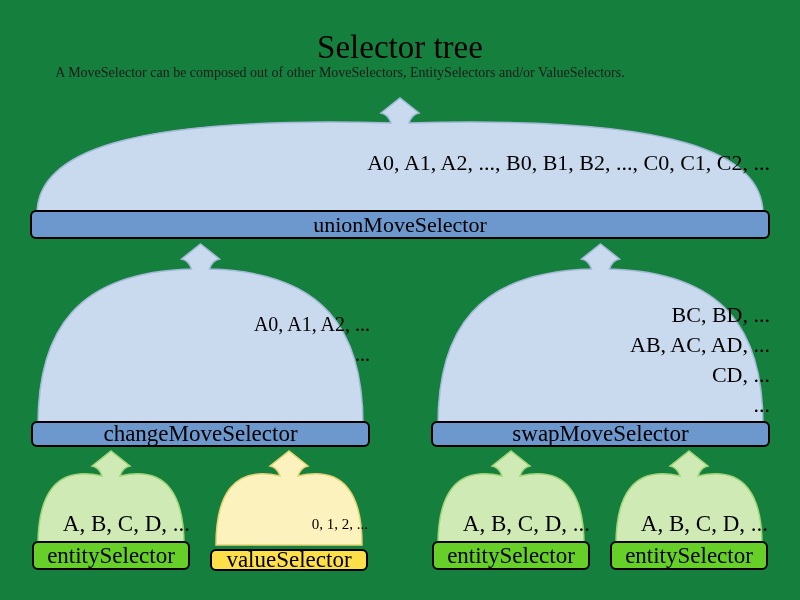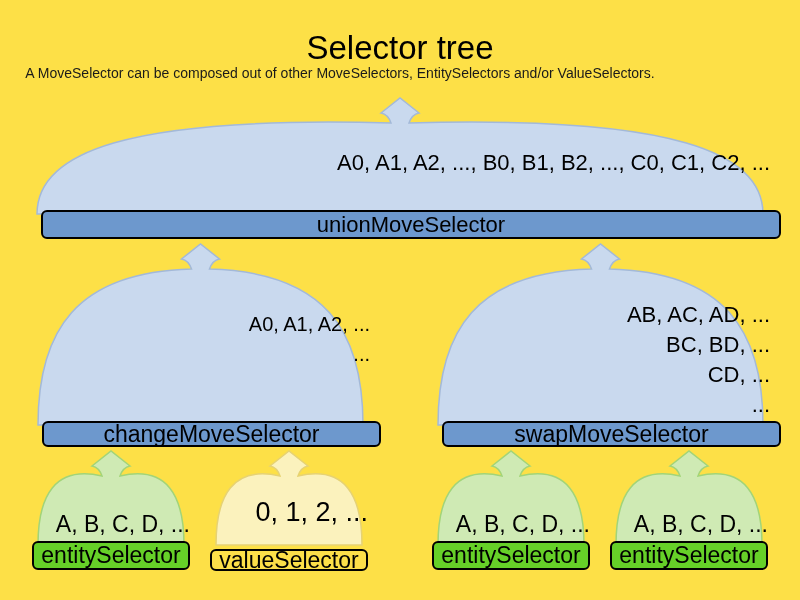--- a/index.html
+++ b/index.html
@@ -1,19 +1,19 @@
 <!DOCTYPE html>
 <html><head>
 <meta charset="utf-8">
 <style>
   html,body{margin:0;padding:0;background:#ffffff;}
   #stage{
     position:relative;width:800px;height:600px;overflow:hidden;
-    background:#fde047;color:var(--text,#000);
-    font-family:Liberation Sans, sans-serif;
+    background:#15803d;color:var(--text,#000);
+    font-family:Liberation Serif, serif;
   }
   .title{
     position:absolute;top:29px;left:0;width:800px;text-align:center;
     font-size:33px;line-height:1.15;color:#000;white-space:nowrap;
   }
   .subtitle{
     position:absolute;top:64px;left:0;width:680px;text-align:center;
     font-size:14px;line-height:1.3;color:#1a1a1a;white-space:nowrap;
   }
   .funnel{position:absolute;}
@@ -25,21 +25,21 @@
   .lines{
     position:absolute;left:0;width:100%;z-index:2;text-align:right;
     color:#000;white-space:nowrap;
   }
   .bar{
     position:absolute;left:0;width:100%;z-index:3;box-sizing:border-box;
     border:2px solid var(--bar-border);border-radius:6px;
     display:flex;align-items:center;justify-content:center;
     color:#000;white-space:nowrap;
   }
-  .funnel.move .bar{background:var(--move-bar);margin-left:11px;}
+  .funnel.move .bar{background:var(--move-bar);}
   .funnel.entity .bar{background:var(--entity-bar);}
   .funnel.value .bar{background:var(--value-bar);}
 </style>
 </head>
 <body>
 
 <div id="stage" style="--move-fill: #c9d9ee; --move-stroke: #a3b9d8; --move-bar: #6d98cd; --entity-fill: #cfeab4; --entity-stroke: #a2d478; --entity-bar: #66d028; --value-fill: #fbf2bd; --value-stroke: #e6d273; --value-bar: #fcdf49; --bar-border: #000000; --text: #000000;">
 
   <div class="title">Selector tree</div>
   <div class="subtitle">A MoveSelector can be composed out of other MoveSelectors, EntitySelectors and/or ValueSelectors.</div>
@@ -63,43 +63,43 @@
       <div>...</div>
     </div>
     <div class="bar" style="top:178px;height:26px;font-size:23px;">changeMoveSelector</div>
   </div>
 
   <div class="funnel move" style="left:431px;top:243px;width:339px;height:204px;">
     <svg class="dome" style="left:6px;top:0;" width="327" height="182" viewBox="0 0 327 182">
         <path d="M 1 182 C 1 87.4 39.2 29.1 154.5 26 C 152.5 20 149.5 17 144.5 16 L 163.5 1 L 182.5 16 C 177.5 17 174.5 20 172.5 26 C 287.8 29.1 326 87.4 326 182 Z"></path>
       </svg>
     <div class="lines" style="top:57px;line-height:30px;font-size:22px;">
+      <div>BC, BD, ...</div>
       <div>AB, AC, AD, ...</div>
-      <div>BC, BD, ...</div>
       <div>CD, ...</div>
       <div>...</div>
     </div>
     <div class="bar" style="top:178px;height:26px;font-size:23px;">swapMoveSelector</div>
   </div>
 
   <div class="funnel entity" style="left:32px;top:450px;width:158px;height:120px;">
     <svg class="dome" style="left:5px;top:0;" width="148" height="95" viewBox="0 0 148 95">
         <path d="M 1 95 C 1 45.6 17.8 15.2 65 26 C 63 20 60 17 55 16 L 74 1 L 93 16 C 88 17 85 20 83 26 C 130.2 15.2 147 45.6 147 95 Z"></path>
       </svg>
     <div class="lines" style="top:62px;line-height:24px;font-size:23px;">
       <div>A, B, C, D, ...</div>
     </div>
     <div class="bar" style="top:91px;height:29px;font-size:23px;">entitySelector</div>
   </div>
 
   <div class="funnel value" style="left:210px;top:450px;width:158px;height:120px;">
     <svg class="dome" style="left:5px;top:0;" width="148" height="95" viewBox="0 0 148 95">
         <path d="M 1 95 C 1 45.6 17.8 15.2 65 26 C 63 20 60 17 55 16 L 74 1 L 93 16 C 88 17 85 20 83 26 C 130.2 15.2 147 45.6 147 95 Z"></path>
       </svg>
-    <div class="lines" style="top:50px;line-height:24px;font-size:27px;">
+    <div class="lines" style="top:62px;line-height:24px;font-size:15px;">
       <div>0, 1, 2, ...</div>
     </div>
     <div class="bar" style="top:99px;height:22px;font-size:23px;">valueSelector</div>
   </div>
 
   <div class="funnel entity" style="left:432px;top:450px;width:158px;height:120px;">
     <svg class="dome" style="left:5px;top:0;" width="148" height="95" viewBox="0 0 148 95">
         <path d="M 1 95 C 1 45.6 17.8 15.2 65 26 C 63 20 60 17 55 16 L 74 1 L 93 16 C 88 17 85 20 83 26 C 130.2 15.2 147 45.6 147 95 Z"></path>
       </svg>
     <div class="lines" style="top:62px;line-height:24px;font-size:23px;">

